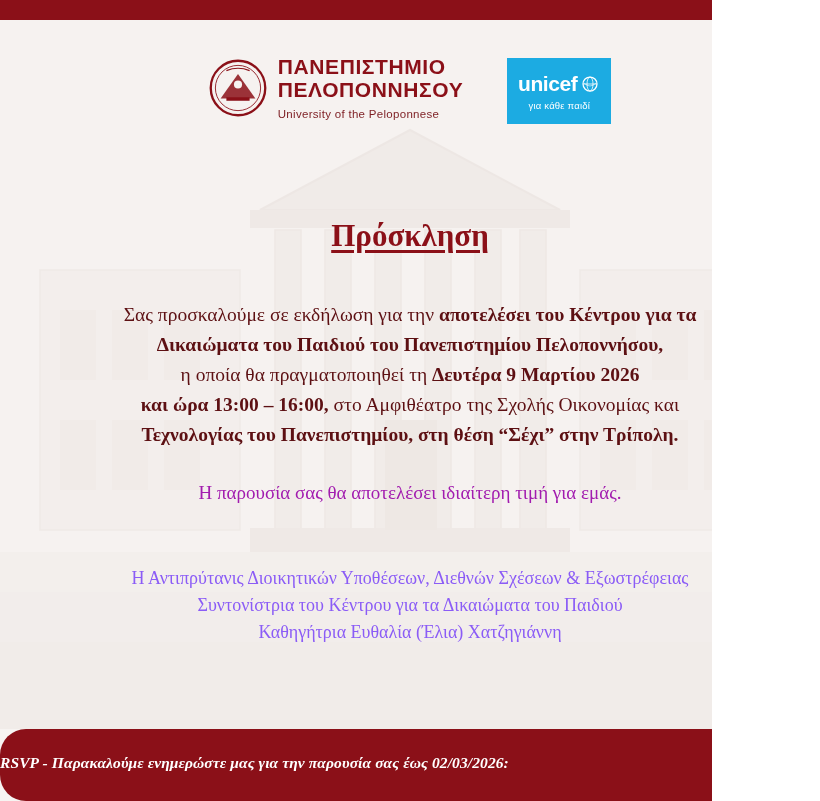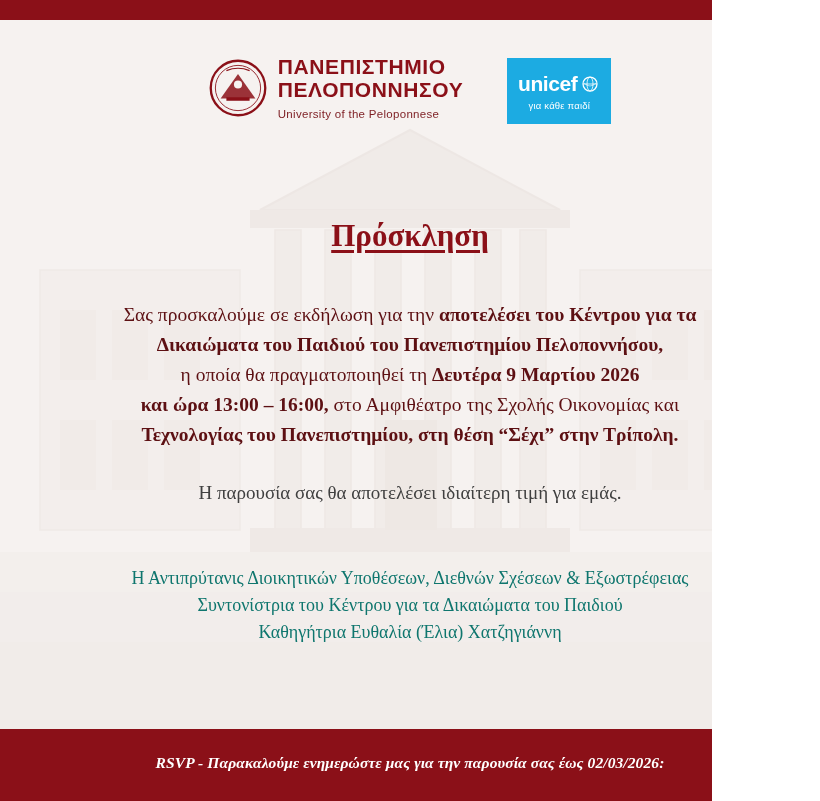--- a/index.html
+++ b/index.html
@@ -32,22 +32,23 @@
   
   .bottom-band {
     position: absolute;
     left: 0; bottom: 0;
     width: 820px;
     height: 72px;
     background: #8b1018;
     color: #ffffff;
     display: flex;
     flex-direction: column;
-    align-items: center;
+    align-items: flex-start;
     justify-content: center;
+    border-radius: 26px;
   }
   .rsvp-line1 {
     font-style: italic;
     font-weight: bold;
     font-size: 15.5px;
     letter-spacing: 0.1px;
     margin-bottom: 4px;
     white-space: nowrap;
   }
   .rsvp-line2 {
@@ -163,29 +164,29 @@
     font-size: 19.5px;
     line-height: 30px;
   }
   .body-block .ln { white-space: nowrap; }
   .b { font-weight: bold; }
   .honor {
     position: absolute;
     top: 462px;
     width: 820px;
     text-align: center;
-    color: #404040;
+    color: #a21caf;
     font-size: 19px;
   }
   .signature {
     position: absolute;
     top: 545px;
     width: 820px;
     text-align: center;
-    color: #0f766e;
+    color: #8b5cf6;
     font-size: 18px;
     line-height: 27px;
   }
   .signature .ln { white-space: nowrap; }
 </style>
 </head>
 <body>
 
 <div class="invite">
 

